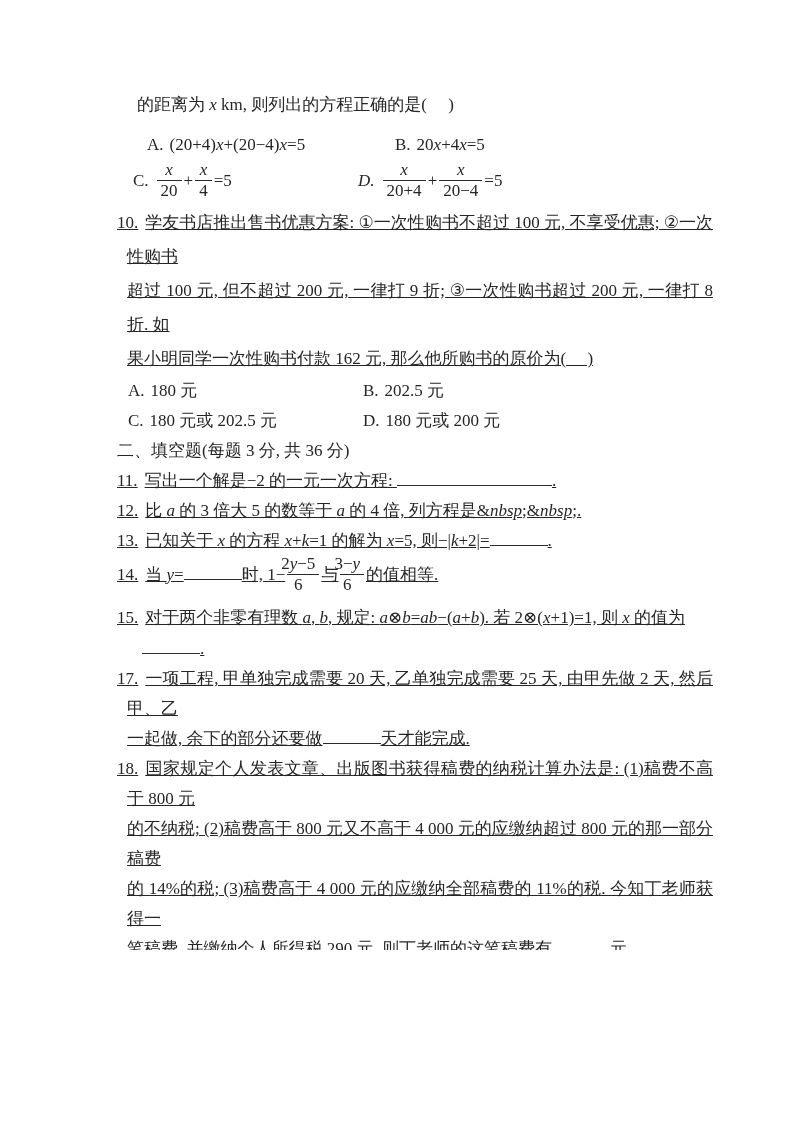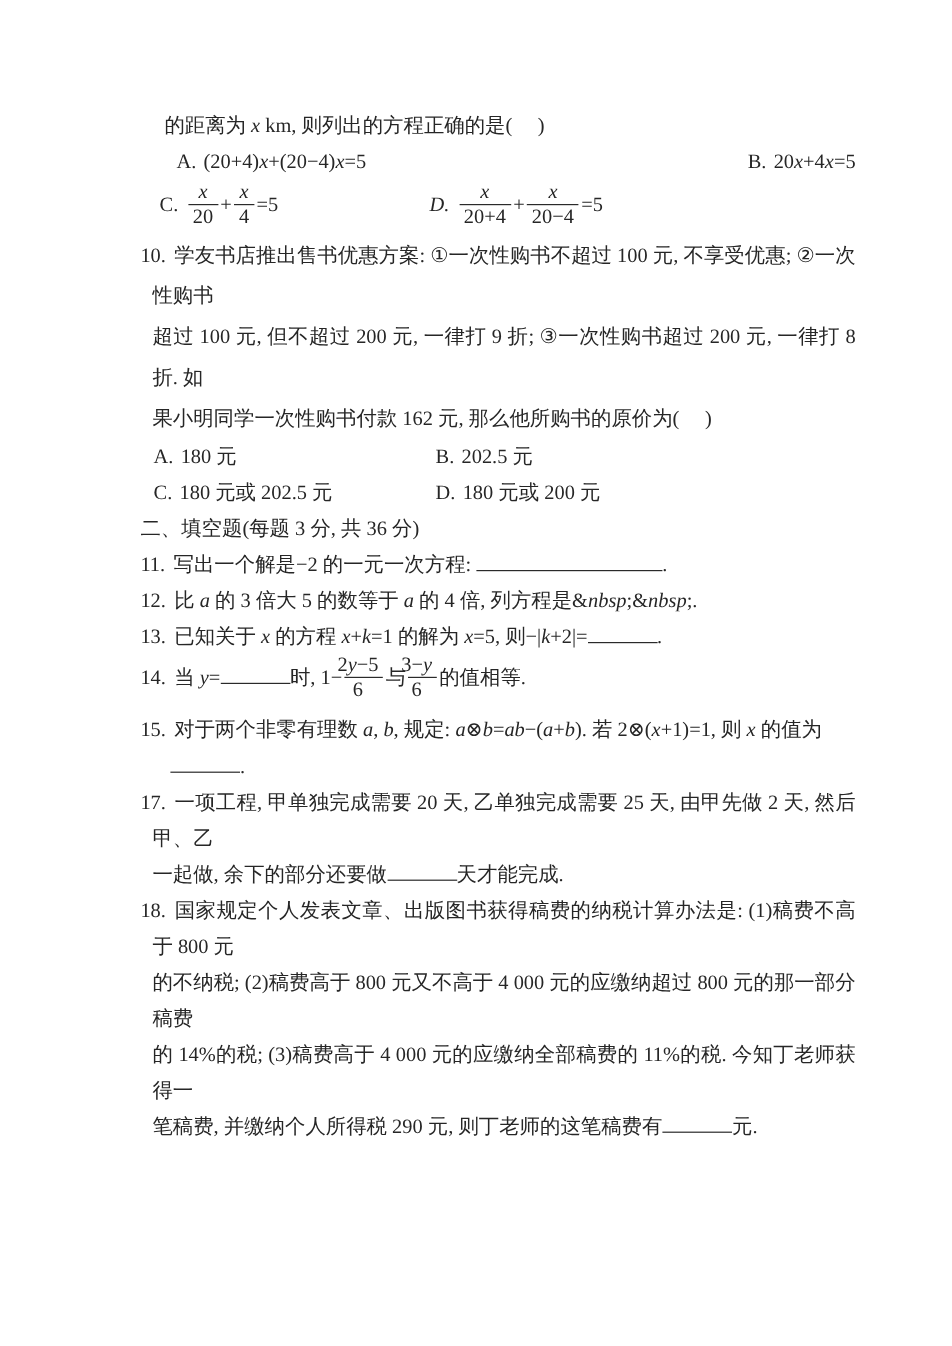--- a/index.html
+++ b/index.html
@@ -7,26 +7,26 @@
     position:relative; width:793px; height:950px; background:#ffffff;
     font-family:"Liberation Serif","DejaVu Serif","DejaVu Sans",serif;
     color:#262626; overflow:hidden;
   }
   .content {
     position:absolute; left:117px; top:90px; width:596px;
     font-size:17px; line-height:30px; text-align:justify;
   }
   .line { min-height:30px; }
   p { margin:0; }
-  .hang { padding-left:10px; text-indent:-10px; }
+  .hang { padding-left:10px; text-indent:-10px;text-decoration:underline; }
   .qnum { margin-right:7px; }
   .indent-cont { margin-left:20px; }
   .optrow { display:flex; margin-left:11px; }
   .optrow .c1 { width:235px; flex:none; }
-  .q9ab { margin-left:30px;justify-content:space-between; }
+  .q9ab { margin-top:10px; margin-left:30px; }
   .q9ab .c1 { width:248px; }
   .q9cd { margin-left:16px; height:44px; align-items:center; margin-bottom:2px; }
   .q9cd .c1 { width:225px; }
   .q10text { line-height:34px; margin-top:2px; }
   .olabel { margin-right:6px; }
   .ital { font-style:italic; }
   .frac { display:inline-block; vertical-align:middle; text-align:center; line-height:1.15; margin:0 2px; position:relative; top:-2px; }
   .frac .fn { display:block; padding:0 4px; }
   .frac .fd { display:block; border-top:1px solid #2a2a2a; padding:0 4px; }
   .blank { display:inline-block; border-bottom:1px solid #2a2a2a; height:15px; vertical-align:baseline; }

